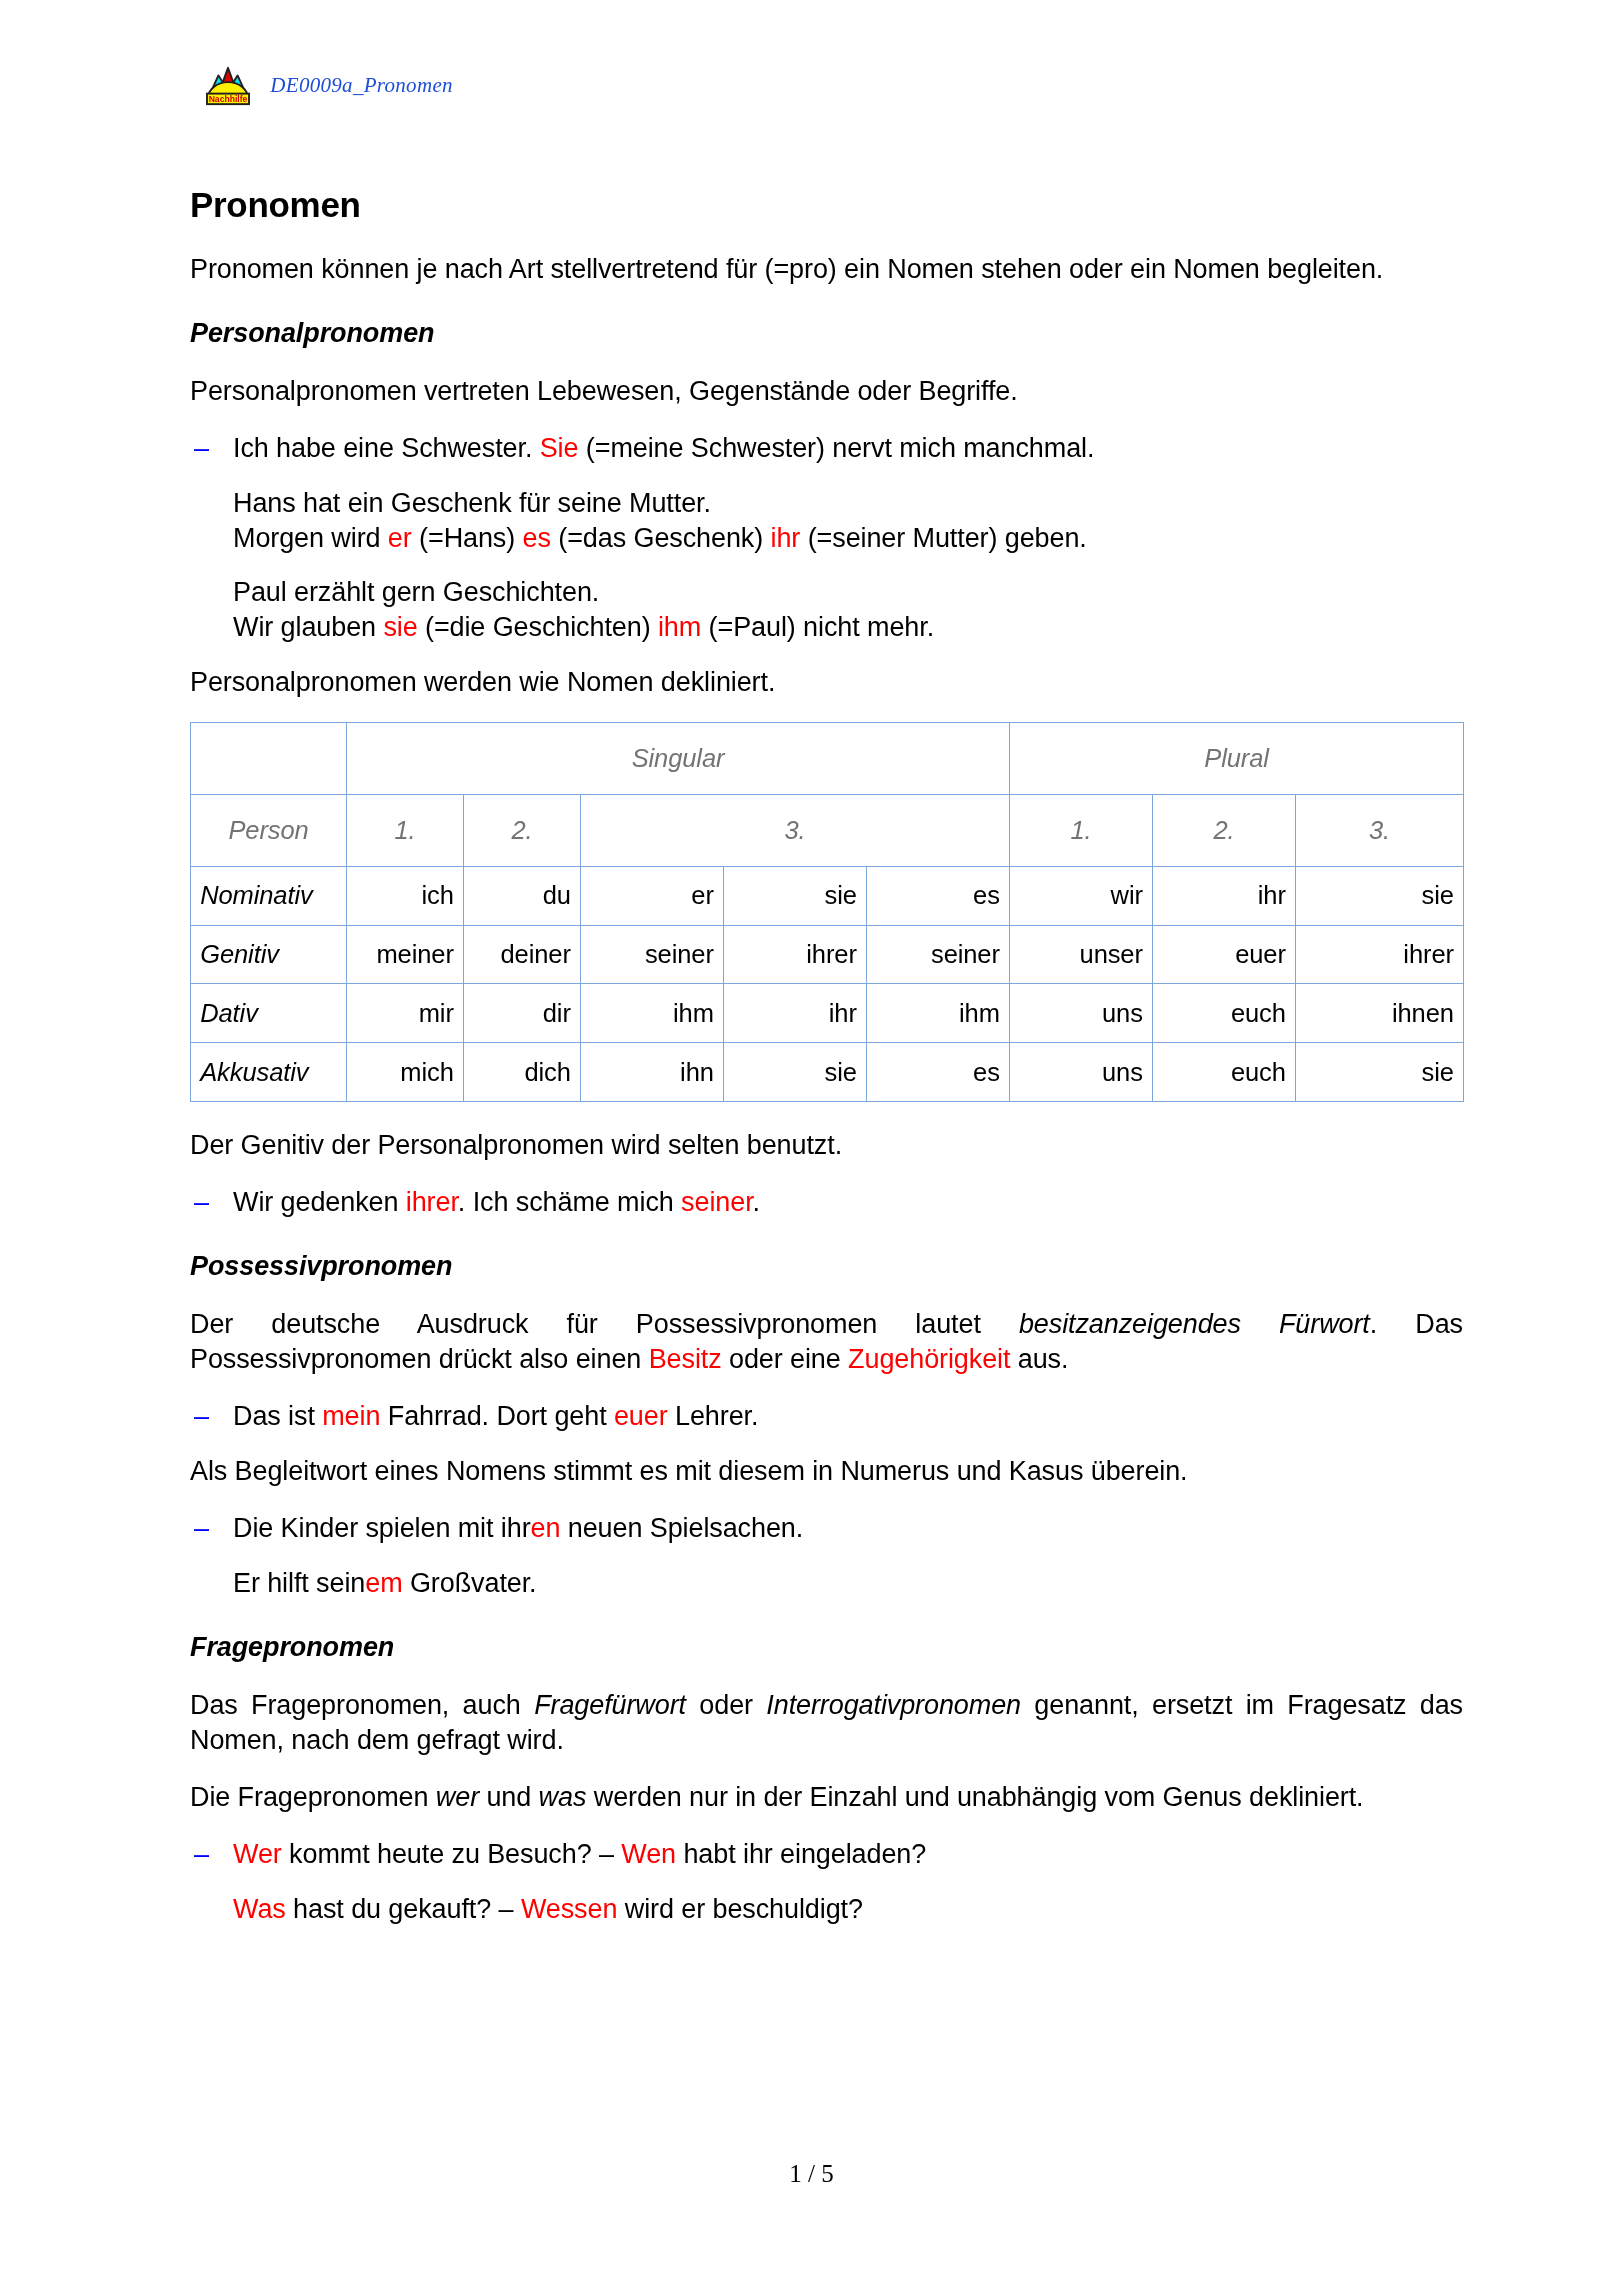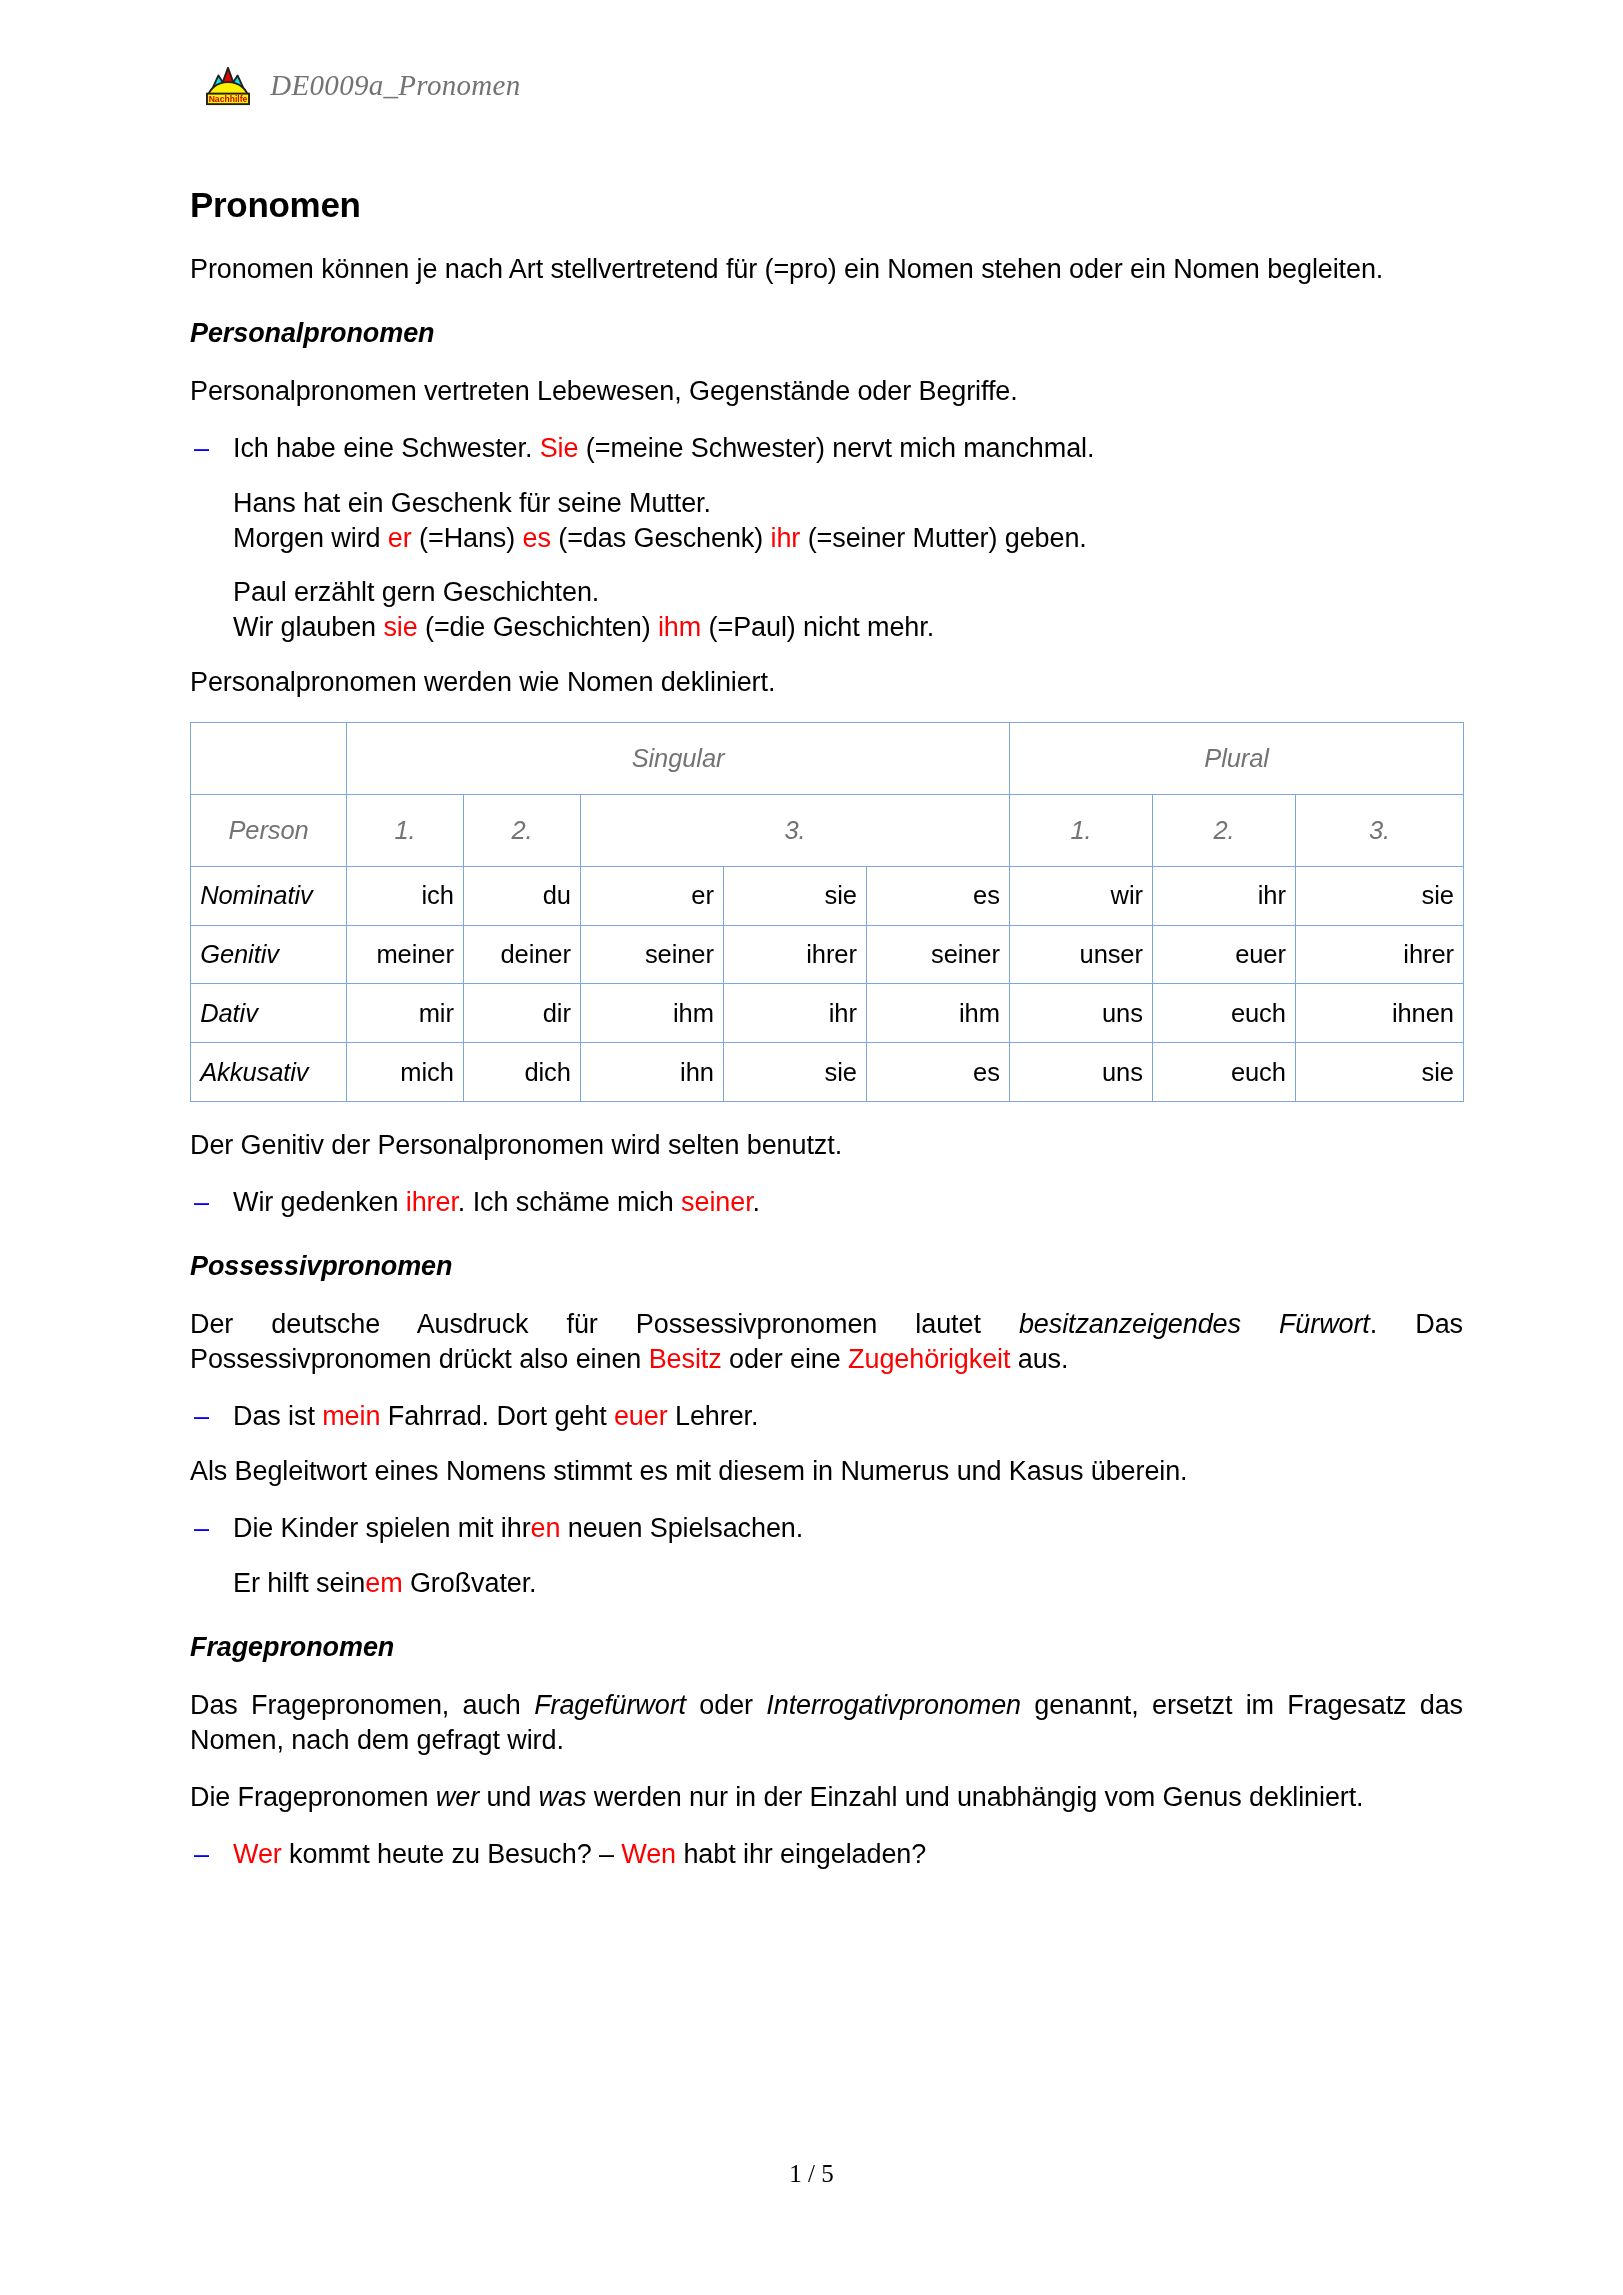--- a/index.html
+++ b/index.html
@@ -34,24 +34,24 @@
   }
   .logo {
     width: 48px;
     height: 43px;
     flex: 0 0 auto;
     display: block;
   }
   .doc-header-title {
     font-family: "Liberation Serif", serif;
     font-style: italic;
-    font-size: 29px;
+    font-size: 21px;
     line-height: 1;
     letter-spacing: 0.3px;
-    color: #737373;
+    color: #1d4ed8;
     white-space: nowrap;
   }
 
   
   .content {
     position: absolute;
     left: 190px;
     top: 185px;
     width: 1273px;
   }
@@ -328,20 +328,23 @@
 
     <p class="para"><span>Das Fragepronomen, auch </span><span class="it">Fragefürwort</span><span> oder </span><span class="it">Interrogativpronomen</span><span> genannt, ersetzt im Fragesatz das Nomen, nach dem gefragt wird.</span></p>
 
     <p class="para"><span>Die Fragepronomen </span><span class="it">wer</span><span> und </span><span class="it">was</span><span> werden nur in der Einzahl und unabhängig vom Genus dekliniert.</span></p>
 
     <div class="bullet">
       <span class="dash">–</span>
       <span class="line"><span class="hl">Wer</span><span> kommt heute zu Besuch? – </span><span class="hl">Wen</span><span> habt ihr eingeladen?</span></span>
     </div>
 
+    <div class="sub-block">
+      <span class="line"><span class="hl">Was</span><span> hast du gekauft? – </span><span class="hl">Wessen</span><span> wird er beschuldigt?</span></span>
+    </div>
 
   </div>
 
   <div class="footer">
     <span>1 / 5</span>
   </div>
 
 </div>
 
 

